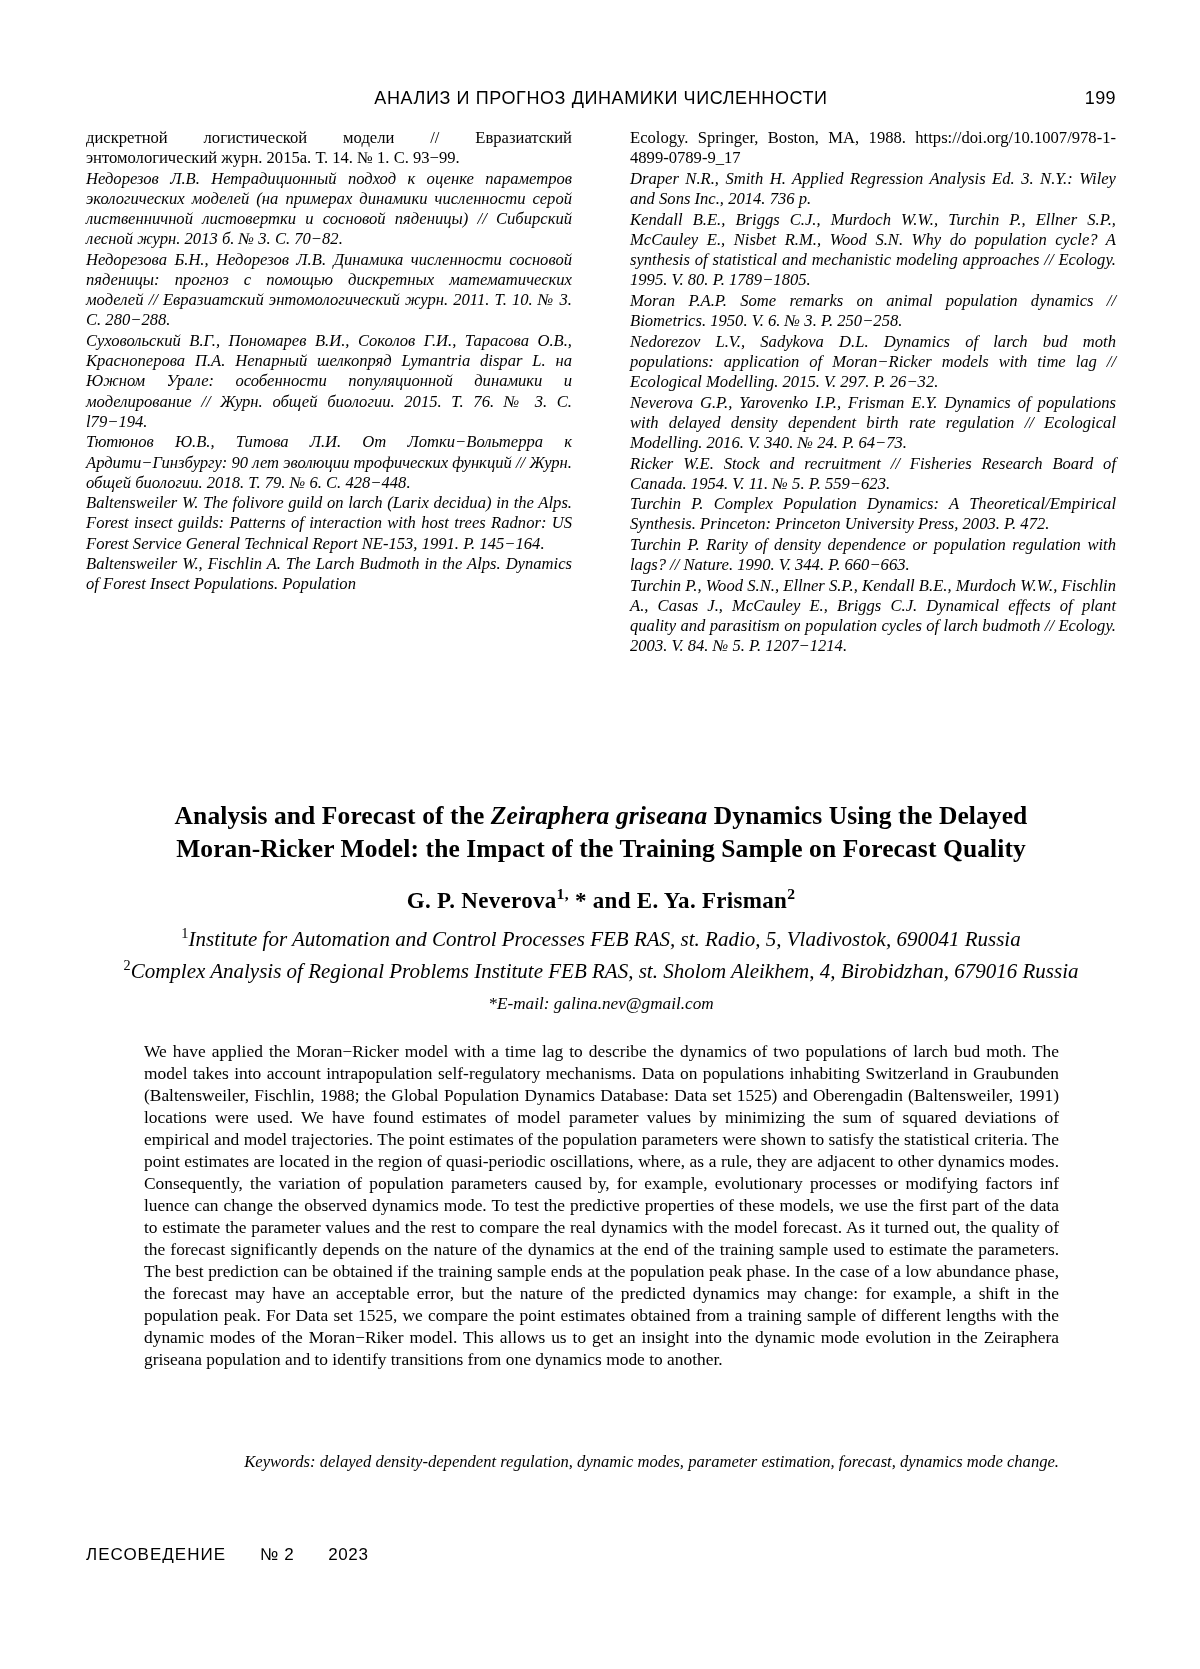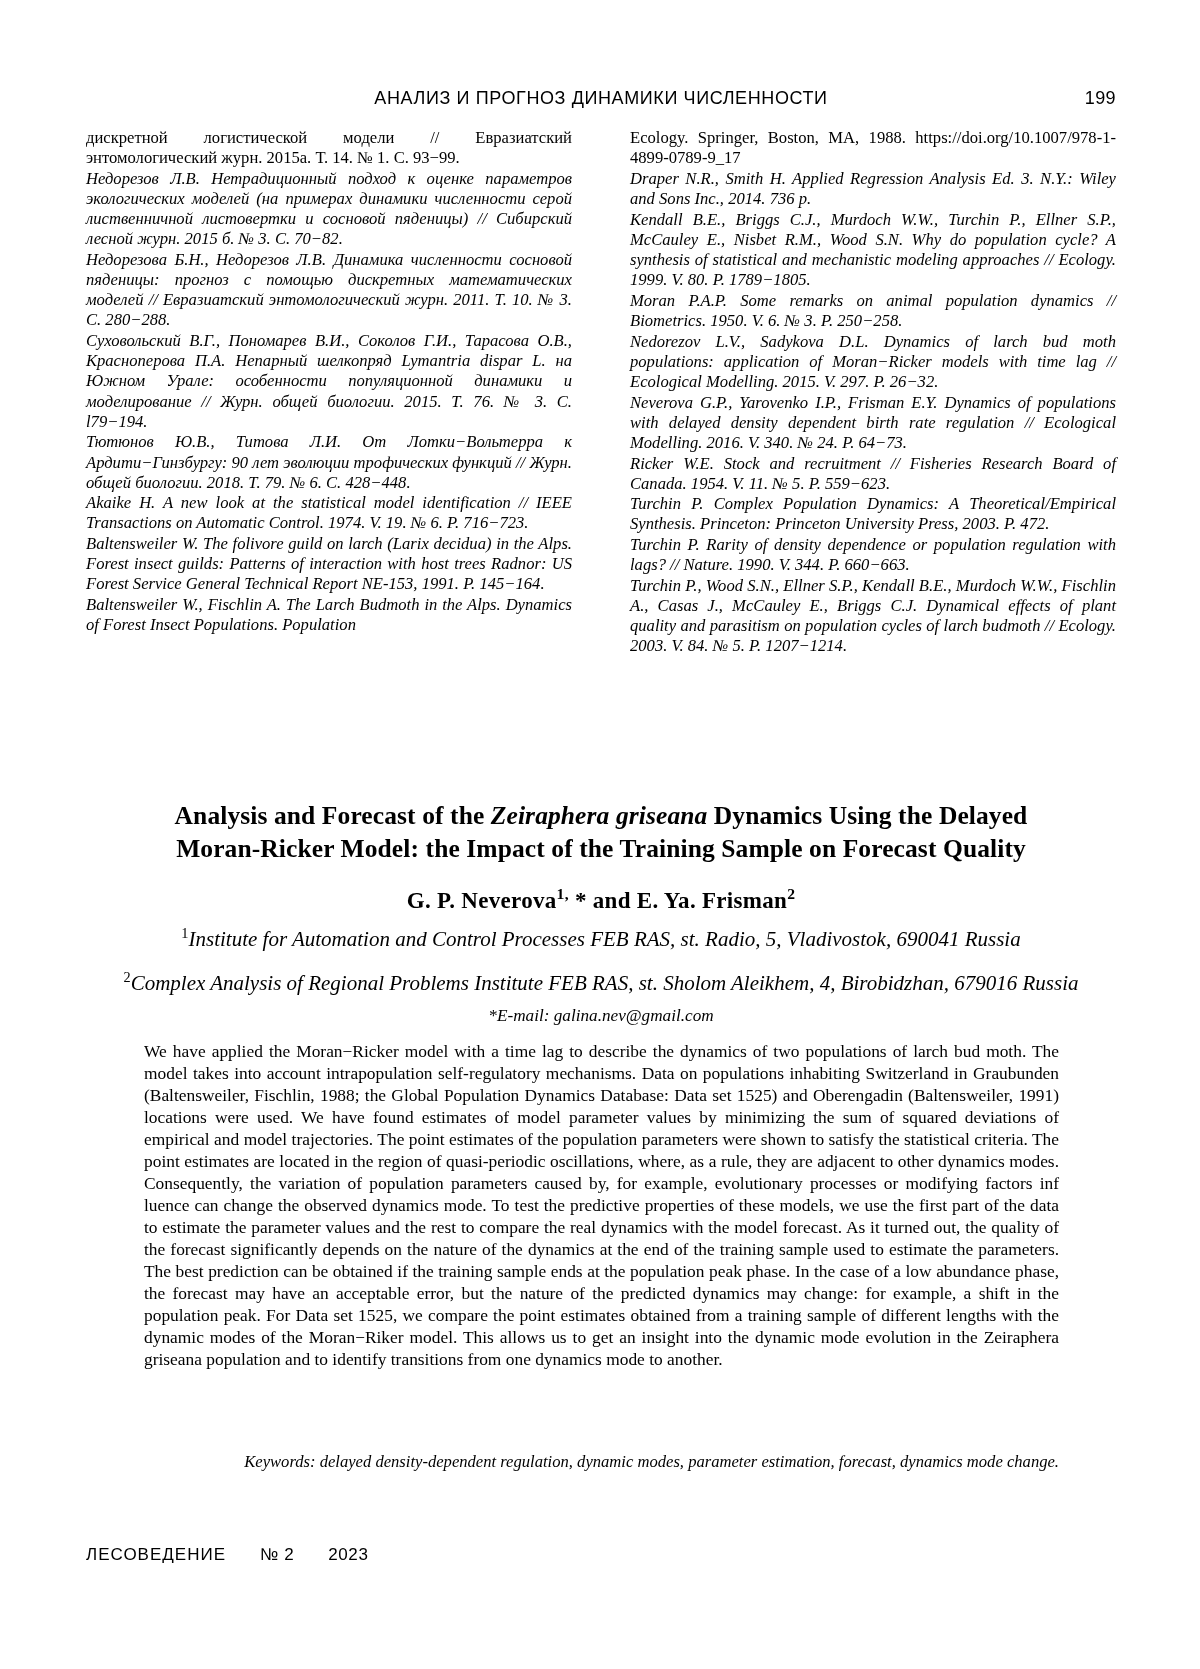--- a/index.html
+++ b/index.html
@@ -146,32 +146,31 @@
 <div class="page">
 
   <div class="running-head">
     <span class="rh-title">АНАЛИЗ И ПРОГНОЗ ДИНАМИКИ ЧИСЛЕННОСТИ</span>
     <span class="page-number">199</span>
   </div>
 
   <div class="columns">
     <div class="col">
       <p class="ref">дискретной логистической модели // Евразиатский энтомологический журн. 2015а. Т. 14. № 1. С. 93−99.</p>
-      <p class="ref au">Недорезов Л.В. Нетрадиционный подход к оценке параметров экологических моделей (на примерах динамики численности серой лиственничной листовертки и сосновой пяденицы) // Сибирский лесной журн. 2015 б. № 3. С. 70−82.</p>
+      <p class="ref au">Недорезов Л.В. Нетрадиционный подход к оценке параметров экологических моделей (на примерах динамики численности серой лиственничной листовертки и сосновой пяденицы) // Сибирский лесной журн. 2013 б. № 3. С. 70−82.</p>
       <p class="ref au">Недорезова Б.Н., Недорезов Л.В. Динамика численности сосновой пяденицы: прогноз с помощью дискретных математических моделей // Евразиатский энтомологический журн. 2011. Т. 10. № 3. С. 280−288.</p>
       <p class="ref au">Суховольский В.Г., Пономарев В.И., Соколов Г.И., Тарасова О.В., Красноперова П.А. Непарный шелкопряд Lymantria dispar L. на Южном Урале: особенности популяционной динамики и моделирование // Журн. общей биологии. 2015. Т. 76. № 3. С. l79−194.</p>
       <p class="ref au">Тютюнов Ю.В., Титова Л.И. От Лотки−Вольтерра к Ардити−Гинзбургу: 90 лет эволюции трофических функций // Журн. общей биологии. 2018. Т. 79. № 6. С. 428−448.</p>
-      <p class="ref au">Akaike H. A new look at the statistical model identification // IEEE Transactions on Automatic Control. 1974. V. 19. № 6. P. 716−723.</p>
       <p class="ref au">Baltensweiler W. The folivore guild on larch (Larix decidua) in the Alps. Forest insect guilds: Patterns of interaction with host trees Radnor: US Forest Service General Technical Report NE-153, 1991. P. 145−164.</p>
       <p class="ref au">Baltensweiler W., Fischlin A. The Larch Budmoth in the Alps. Dynamics of Forest Insect Populations. Population</p>
     </div>
     <div class="col">
       <p class="ref">Ecology. Springer, Boston, MA, 1988. https://doi.org/10.1007/978-1-4899-0789-9_17</p>
       <p class="ref au">Draper N.R., Smith H. Applied Regression Analysis Ed. 3. N.Y.: Wiley and Sons Inc., 2014. 736 p.</p>
-      <p class="ref au">Kendall B.E., Briggs C.J., Murdoch W.W., Turchin P., Ellner S.P., McCauley E., Nisbet R.M., Wood S.N. Why do population cycle? A synthesis of statistical and mechanistic modeling approaches // Ecology. 1999. V. 80. P. 1789−1805.</p>
+      <p class="ref au">Kendall B.E., Briggs C.J., Murdoch W.W., Turchin P., Ellner S.P., McCauley E., Nisbet R.M., Wood S.N. Why do population cycle? A synthesis of statistical and mechanistic modeling approaches // Ecology. 1995. V. 80. P. 1789−1805.</p>
       <p class="ref au">Moran P.A.P. Some remarks on animal population dynamics // Biometrics. 1950. V. 6. № 3. P. 250−258.</p>
       <p class="ref au">Nedorezov L.V., Sadykova D.L. Dynamics of larch bud moth populations: application of Moran−Ricker models with time lag // Ecological Modelling. 2015. V. 297. P. 26−32.</p>
       <p class="ref au">Neverova G.P., Yarovenko I.P., Frisman E.Y. Dynamics of populations with delayed density dependent birth rate regulation // Ecological Modelling. 2016. V. 340. № 24. P. 64−73.</p>
       <p class="ref au">Ricker W.E. Stock and recruitment // Fisheries Research Board of Canada. 1954. V. 11. № 5. P. 559−623.</p>
       <p class="ref au">Turchin P. Complex Population Dynamics: A Theoretical/Empirical Synthesis. Princeton: Princeton University Press, 2003. P. 472.</p>
       <p class="ref au">Turchin P. Rarity of density dependence or population regulation with lags? // Nature. 1990. V. 344. P. 660−663.</p>
       <p class="ref au">Turchin P., Wood S.N., Ellner S.P., Kendall B.E., Murdoch W.W., Fischlin A., Casas J., McCauley E., Briggs C.J. Dynamical effects of plant quality and parasitism on population cycles of larch budmoth // Ecology. 2003. V. 84. № 5. P. 1207−1214.</p>
     </div>
   </div>
 
@@ -179,21 +178,21 @@
     <div class="art-title">
       <span>Analysis and Forecast of the </span><span class="sp">Zeiraphera griseana</span><span> Dynamics Using the Delayed</span><br>
       <span>Moran-Ricker Model: the Impact of the Training Sample on Forecast Quality</span>
     </div>
     <div class="authors">
       <span>G. P. Neverova</span><sup>1,</sup><span> * and E. Ya. Frisman</span><sup>2</sup>
     </div>
     <div class="affil">
       <sup>1</sup><span>Institute for Automation and Control Processes FEB RAS, st. Radio, 5, Vladivostok, 690041 Russia</span>
     </div>
-    <div class="affil" style="margin-top:14px">
+    <div class="affil" style="margin-top:2px">
       <sup>2</sup><span>Complex Analysis of Regional Problems Institute FEB RAS, st. Sholom Aleikhem, 4, Birobidzhan, 679016 Russia</span>
     </div>
     <div class="email">*E-mail: galina.nev@gmail.com</div>
   </div>
 
   <div class="abstract">We have applied the Moran−Ricker model with a time lag to describe the dynamics of two populations of larch bud moth. The model takes into account intrapopulation self-regulatory mechanisms. Data on populations inhabiting Switzerland in Graubunden (Baltensweiler, Fischlin, 1988; the Global Population Dynamics Database: Data set 1525) and Oberengadin (Baltensweiler, 1991) locations were used. We have found estimates of model parameter values by minimizing the sum of squared deviations of empirical and model trajectories. The point estimates of the population parameters were shown to satisfy the statistical criteria. The point estimates are located in the region of quasi-periodic oscillations, where, as a rule, they are adjacent to other dynamics modes. Consequently, the variation of population parameters caused by, for example, evolutionary processes or modifying factors inf​luence can change the observed dynamics mode. To test the predictive properties of these models, we use the first part of the data to estimate the parameter values and the rest to compare the real dynamics with the model forecast. As it turned out, the quality of the forecast significantly depends on the nature of the dynamics at the end of the training sample used to estimate the parameters. The best prediction can be obtained if the training sample ends at the population peak phase. In the case of a low abundance phase, the forecast may have an acceptable error, but the nature of the predicted dynamics may change: for example, a shift in the population peak. For Data set 1525, we compare the point estimates obtained from a training sample of different lengths with the dynamic modes of the Moran−Riker model. This allows us to get an insight into the dynamic mode evolution in the Zeiraphera griseana population and to identify transitions from one dynamics mode to another.</div>
 
   <div class="keywords">Keywords: delayed density-dependent regulation, dynamic modes, parameter estimation, forecast, dynamics mode change.</div>
 
   <div class="footer">

